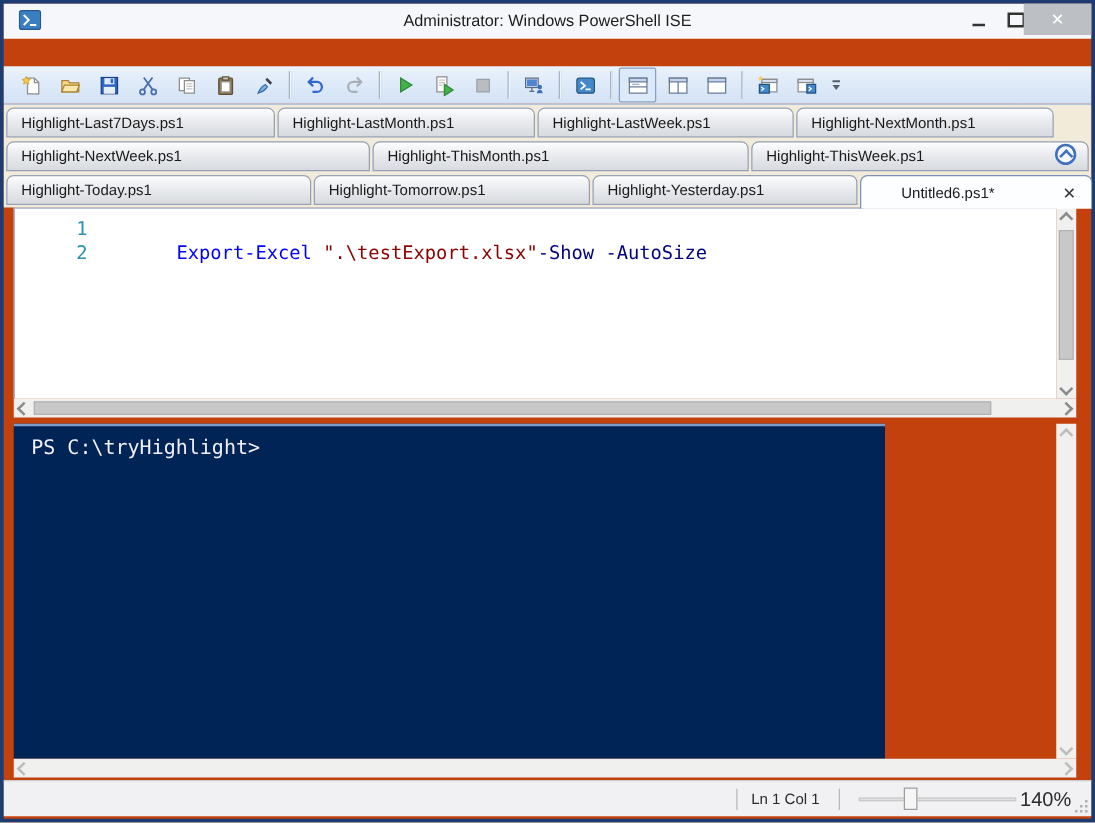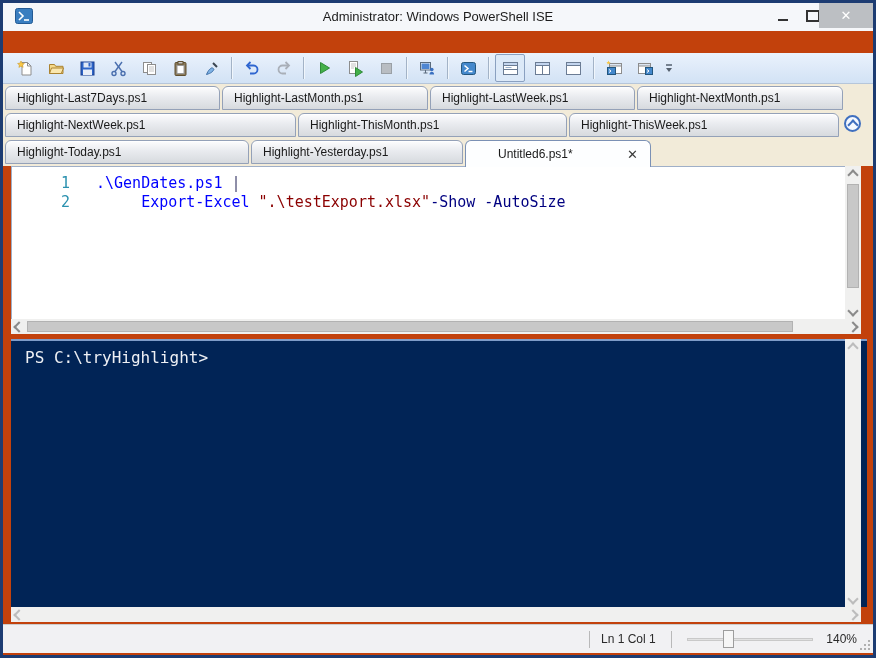--- a/index.html
+++ b/index.html
@@ -63,30 +63,30 @@
   .chv{display:block;width:6px;height:6px;border:solid #8a8a8a;border-width:0 0 2px 2px;}
   .chv.lt{transform:rotate(45deg);margin-left:2px;}
   .chv.rt{transform:rotate(225deg);margin-right:2px;}
   .chv.up{transform:rotate(135deg);margin-top:3px;}
   .chv.dn{transform:rotate(-45deg);margin-bottom:3px;}
   .chv.faint{border-color:#bcbcbc;}
   .v-thumb{position:absolute;left:2px;width:12px;background:#c8c8c8;border:1px solid #b2b2b2;box-sizing:border-box;}
   .h-thumb{position:absolute;top:2px;height:11px;background:#c8c8c8;border:1px solid #b2b2b2;box-sizing:border-box;}
 
   
-  .console{position:absolute;left:8px;top:336px;width:856px;height:268px;background:#012456;border-top:2px solid #7e9cc8;box-sizing:border-box;}
+  .console{position:absolute;left:8px;top:336px;width:697px;height:268px;background:#012456;border-top:2px solid #7e9cc8;box-sizing:border-box;}
   .prompt{display:block;padding:7px 0 0 14px;font-family:"DejaVu Sans Mono","Liberation Mono",monospace;font-size:16px;color:#eef0f4;white-space:pre;}
 
   
   .statusbar{position:absolute;left:0;top:621px;width:870px;height:29px;background:#f1f1f3;border-top:1px solid #cccccc;box-sizing:border-box;}
   .sbsep{position:absolute;top:6px;width:1px;height:17px;background:#b9b9b9;}
   .sb-lncol{position:absolute;left:598px;top:7px;font-size:12px;color:#2a2a2a;}
   .zs-track{position:absolute;left:684px;top:13px;width:126px;height:3px;background:#e2e2e2;border:1px solid #c9c9c9;box-sizing:border-box;}
   .zs-thumb{position:absolute;left:720px;top:5px;width:11px;height:18px;background:#f6f6f6;border:1px solid #9d9d9d;box-sizing:border-box;}
-  .sb-zoom{position:absolute;left:810px;top:7px;width:44px;text-align:right;font-size:12px;color:#2a2a2a;}
+  .sb-zoom{position:absolute;left:810px;top:7px;width:44px;text-align:right;font-size:16px;color:#2a2a2a;}
   .grip{position:absolute;right:3px;bottom:3px;width:12px;height:12px;}
   .grip i{position:absolute;width:2px;height:2px;background:#b0b0b0;}
   .grip i:nth-child(1){right:0;bottom:0;}
   .grip i:nth-child(2){right:4px;bottom:0;}
   .grip i:nth-child(3){right:0;bottom:4px;}
   .grip i:nth-child(4){right:8px;bottom:0;}
   .grip i:nth-child(5){right:0;bottom:8px;}
   .grip i:nth-child(6){right:4px;bottom:4px;}
 </style>
 </head>
@@ -263,40 +263,41 @@
 
   <div class="tabstrip">
     <div class="tabrow tabrow1">
       <div class="tab" style="width:215px">Highlight-Last7Days.ps1</div>
       <div class="tab" style="width:206px">Highlight-LastMonth.ps1</div>
       <div class="tab" style="width:205px">Highlight-LastWeek.ps1</div>
       <div class="tab" style="width:206px">Highlight-NextMonth.ps1</div>
     </div>
     <div class="tabrow tabrow2">
       <div class="tab" style="width:291px">Highlight-NextWeek.ps1</div>
-      <div class="tab" style="width:269px">Highlight-ThisMonth.ps1</div>
+      <div class="tab" style="width:301px">Highlight-ThisMonth.ps1</div>
       <div class="tab" style="width:270px">Highlight-ThisWeek.ps1</div>
     </div>
     <div class="tabrow tabrow3">
       <div class="tab" style="width:244px">Highlight-Today.ps1</div>
+      <div class="tab" style="width:221px">Highlight-Tomorrow.ps1</div>
       <div class="tab" style="width:212px">Highlight-Yesterday.ps1</div>
       <div class="tab active" style="width:186px">
         <span class="tab-label">Untitled6.ps1*</span>
         <span class="tab-close">✕</span>
       </div>
     </div>
     <div class="tab-scroll-up">
           <span class="chv up" style="border-color:#3f6fbf"></span>
         </div>
   </div>
 
   <div class="editor">
     <div class="code-area">
       <div class="code-line">
-        <span class="ln">1</span><span class="code"><span class="tok-cmd">.\GenDates.ps1 </span><span class="tok-op">|</span></span>
+        <span class="ln">1</span>
       </div>
       <div class="code-line">
         <span class="ln">2</span><span class="code"><span class="tok-plain">     </span><span class="tok-cmd">Export-Excel </span><span class="tok-str">".\testExport.xlsx"</span><span class="tok-param">-Show -AutoSize</span></span>
       </div>
     </div>
   </div>
 
   <div class="vscroll ed-vscroll">
     <div class="sc-arrow" style="left:0;top:0;width:16px;height:14px;">
           <span class="chv up"></span>

